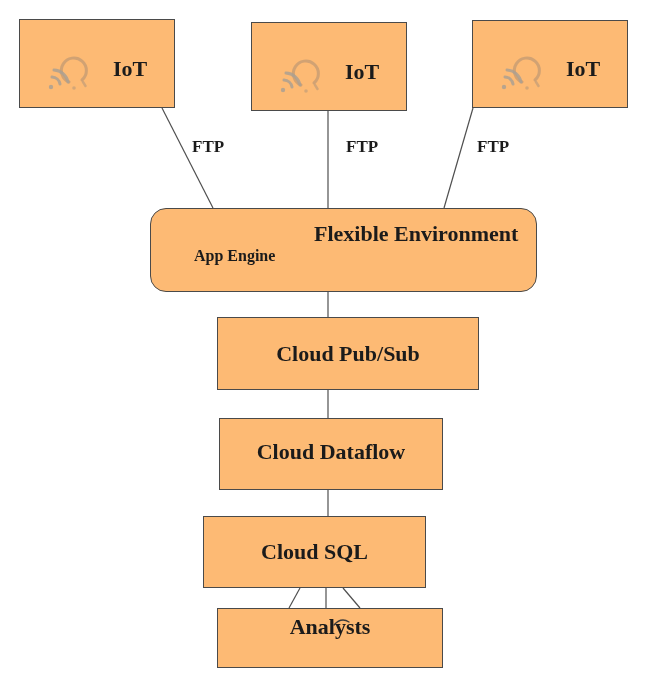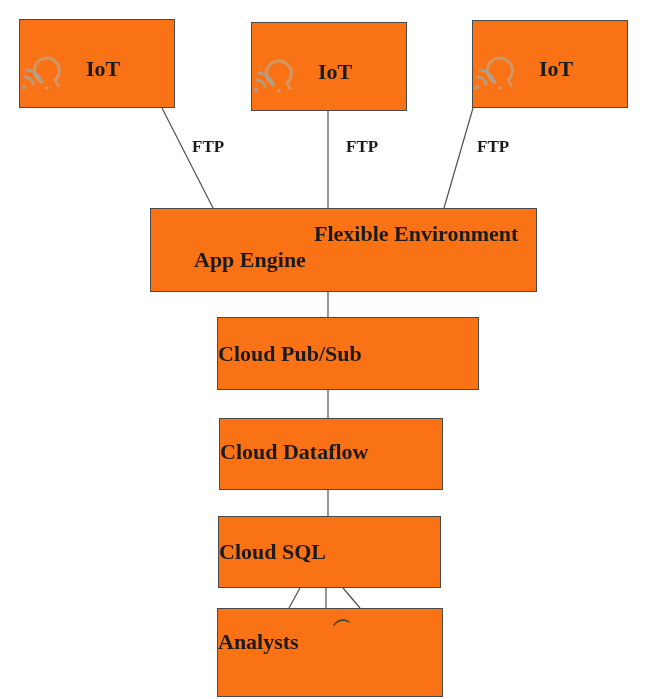--- a/index.html
+++ b/index.html
@@ -10,38 +10,39 @@
     font-family:"Liberation Serif","DejaVu Serif",serif;
     color:#1b1b1b;
     overflow:hidden;
   }
   .connectors{position:absolute;left:0;top:0;width:646px;height:699px;}
   .connectors line{stroke:#4f4f4f;stroke-width:1.2;}
   .box{
     position:absolute;
     box-sizing:border-box;
     border:1px solid #4a4a4a;
-    background:#f97316;
+    background:#fdba74;
     display:flex;
     align-items:center;
+    justify-content:center;
     font-weight:bold;
   }
   .iot-box{gap:14px;padding-top:10px;font-size:21px;}
   .iot-box .bulb-wrap{width:52px;height:46px;flex:0 0 auto;}
   .node-label{font-size:22px;font-weight:bold;white-space:nowrap;}
   .label-high{padding-bottom:5px;}
   .label-higher{padding-bottom:22px;}
-  .appengine-box{display:block;}
+  .appengine-box{display:block;border-radius:16px;}
   .appengine-env{
     position:absolute;left:163px;top:12px;
     font-size:22px;font-weight:bold;white-space:nowrap;
   }
   .appengine-name{
     position:absolute;left:43px;top:38px;
-    font-size:22px;font-weight:bold;white-space:nowrap;
+    font-size:16px;font-weight:bold;white-space:nowrap;
   }
   .ftp-label{
     position:absolute;
     font-size:17px;font-weight:bold;
     white-space:nowrap;
   }
   .squiggle{position:absolute;}
 </style>
 </head>
 <body>
@@ -112,25 +113,25 @@
   </div>
 
   <div class="box" style="left:217px;top:317px;width:262px;height:73px;">
     <span class="node-label">Cloud Pub/Sub</span>
   </div>
 
   <div class="box label-high" style="left:219px;top:418px;width:224px;height:72px;">
     <span class="node-label">Cloud Dataflow</span>
   </div>
 
-  <div class="box" style="left:218px;top:516px;width:223px;height:72px;">
+  <div class="box" style="left:203px;top:516px;width:223px;height:72px;">
     <span class="node-label">Cloud SQL</span>
   </div>
 
-  <div class="box label-higher" style="left:217px;top:608px;width:226px;height:89px;">
+  <div class="box label-higher" style="left:217px;top:608px;width:226px;height:60px;">
     <span class="node-label">Analysts</span>
   </div>
 
   <svg class="squiggle" style="left:332px;top:616px;" width="22" height="12" viewBox="0 0 22 12">
     <path d="M2 9 Q9 1 17 6" fill="none" stroke="#3a3a3a" stroke-width="1.4" stroke-linecap="round"></path>
   </svg>
 
 </div>
 
 </body></html>

